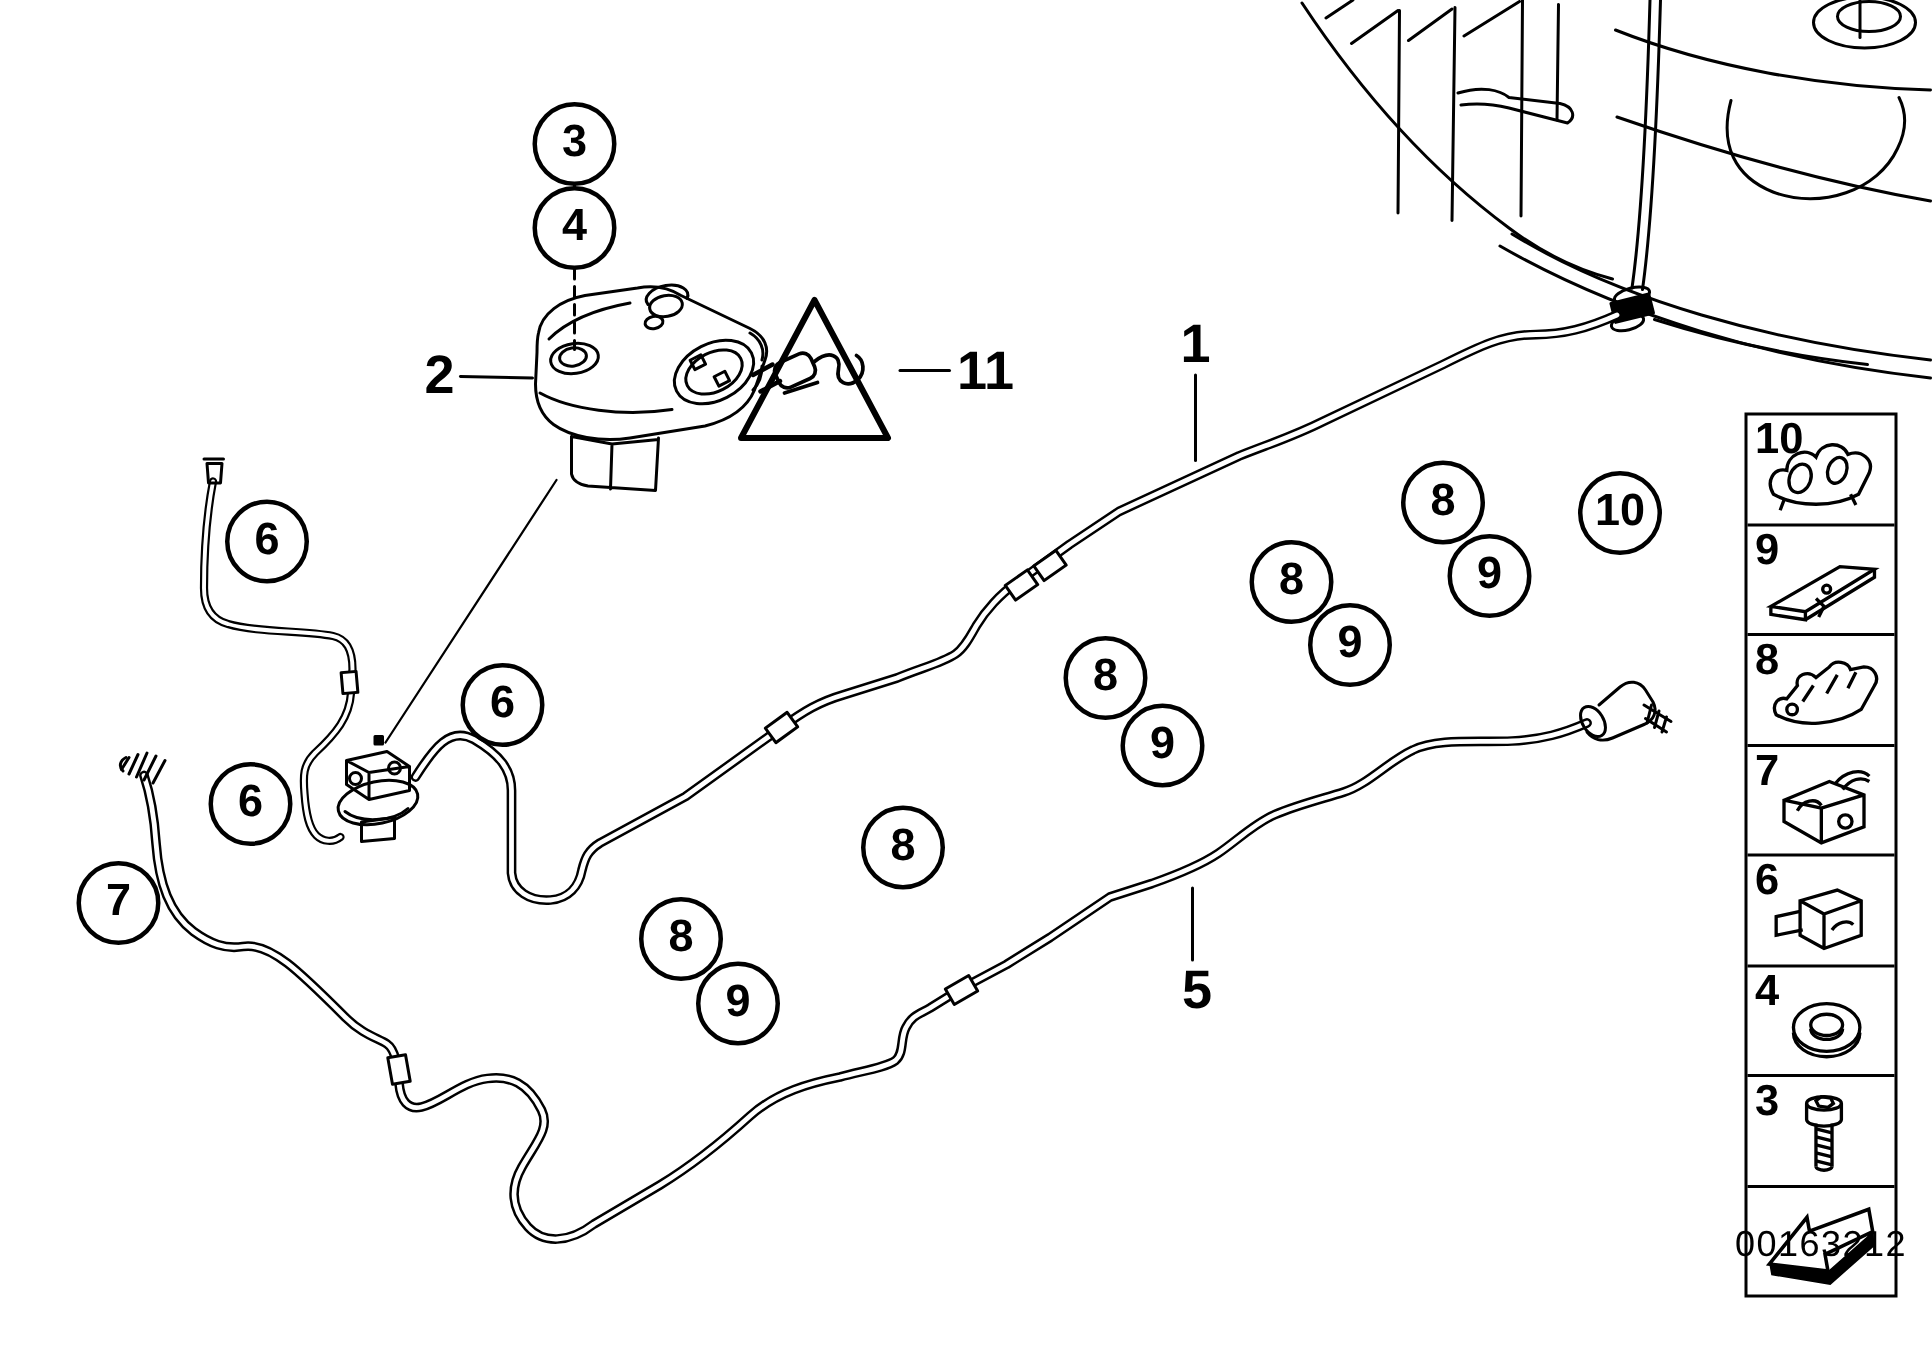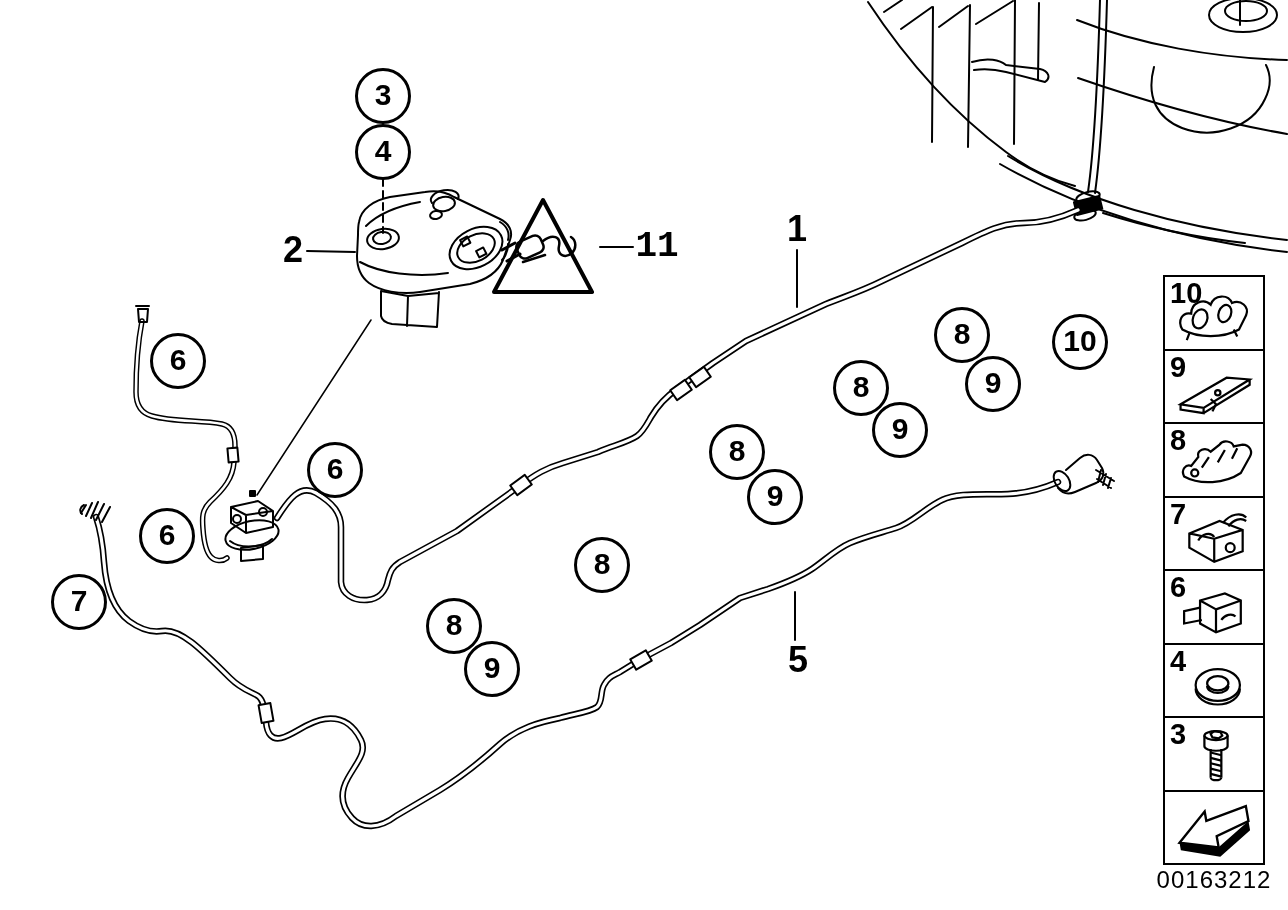--- a/index.html
+++ b/index.html
@@ -13,21 +13,21 @@
            background:#fff;line-height:48px;font-size:30px;}
   .callout.label{font-size:36px;line-height:36px;background:transparent;}
   
   .legend{position:absolute;left:1163px;top:275px;width:102px;height:590px;
           border:2px solid #000;box-sizing:border-box;display:flex;flex-direction:column;
           background:#fff;}
   .legend .cell{flex:1;position:relative;border-bottom:2px solid #000;box-sizing:border-box;}
   .legend .cell:last-child{border-bottom:none;}
   .legend .num{position:absolute;left:5px;top:1px;font-size:29px;font-weight:bold;line-height:30px;}
   .legend .cell svg{position:absolute;right:0;bottom:0;}
-  .pn{position:absolute;left:1155px;top:866px;width:118px;text-align:center;
+  .pn{position:absolute;left:1155px;top:816px;width:118px;text-align:center;
       font-size:24px;letter-spacing:1px;}
 </style>
 </head>
 <body>
 
 <div class="stage">
 
   <svg class="art" width="1288" height="910" viewBox="0 0 1288 910" fill="none" stroke="#000" stroke-width="2" stroke-linecap="round" stroke-linejoin="round">
 
     <g>
@@ -134,21 +134,21 @@
       <path d="M 795,592 L 795,640"></path>
       <path stroke-width="1.5" d="M 371,320 L 257,495"></path>
       <rect x="250" y="491" width="5" height="5" fill="#000"></rect>
     </g>
   </svg>
 
   <div id="callouts">
       <div class="callout circle" style="left: 383px; top: 96px;">3</div>
       <div class="callout circle" style="left: 383px; top: 152px;">4</div>
       <div class="callout label" style="left: 293px; top: 250px;">2</div>
-      <div class="callout label" style="left: 657px; top: 247px; font-family: Liberation Mono, monospace;">11</div>
+      <div class="callout label" style="left: 657px; top: 247px;">11</div>
       <div class="callout label" style="left: 797px; top: 229px;">1</div>
       <div class="callout label" style="left: 798px; top: 660px;">5</div>
       <div class="callout circle" style="left: 178px; top: 361px;">6</div>
       <div class="callout circle" style="left: 335px; top: 470px;">6</div>
       <div class="callout circle" style="left: 167px; top: 536px;">6</div>
       <div class="callout circle" style="left: 79px; top: 602px;">7</div>
       <div class="callout circle" style="left: 962px; top: 335px;">8</div>
       <div class="callout circle" style="left: 861px; top: 388px;">8</div>
       <div class="callout circle" style="left: 737px; top: 452px;">8</div>
       <div class="callout circle" style="left: 602px; top: 565px;">8</div>

